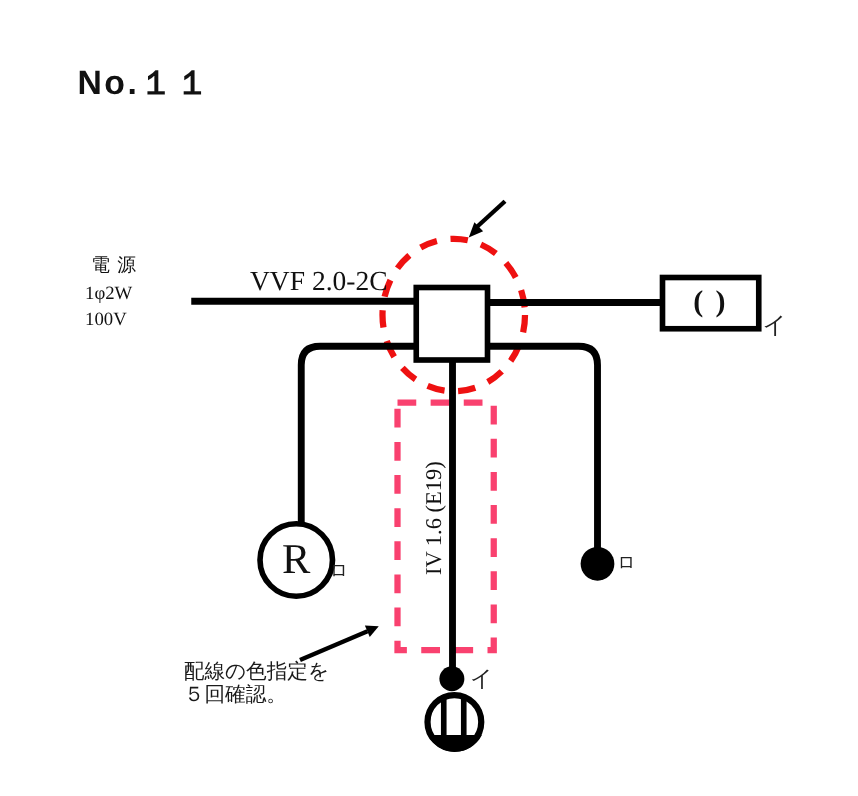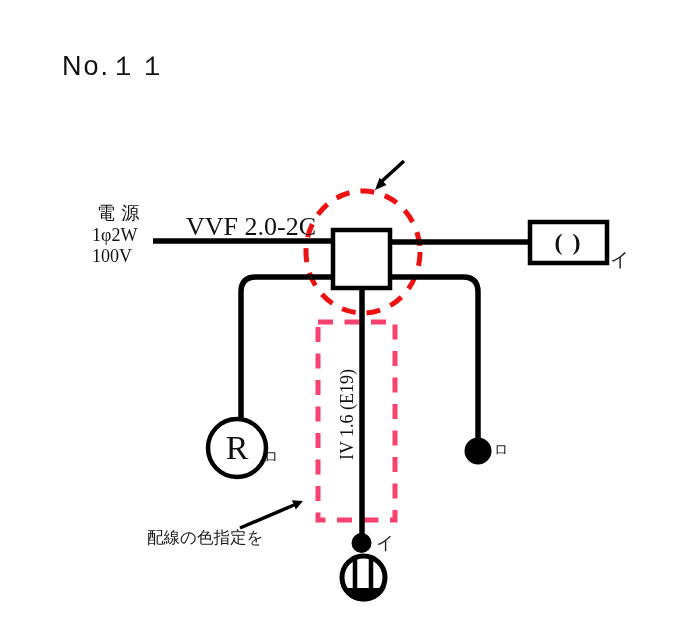--- a/index.html
+++ b/index.html
@@ -5,25 +5,25 @@
   html,body{margin:0;padding:0;background:#fff;}
   #stage{
     position:relative;width:686px;height:637px;background:#fff;overflow:hidden;
     font-family:"Liberation Sans","DejaVu Sans",sans-serif;color:var(--c-ink,#1a1a1a);
   }
   #diagram-svg{position:absolute;left:0;top:0;}
   .abs{position:absolute;white-space:nowrap;}
   .serif{font-family:"Liberation Serif","DejaVu Serif",serif;}
   .gothic{font-family:"Liberation Sans","DejaVu Sans",sans-serif;}
 
-  .title{left:62px;top:48px;font-size:27px;font-weight:400;letter-spacing:2px;color:#111;}
+  .title{left:62px;top:48px;font-size:27px;font-weight:700;letter-spacing:2px;color:#111;}
   .top-note{left:383px;top:133px;font-size:17px;letter-spacing:0.5px;}
-  .power-block{left:92px;top:203px;font-size:18px;line-height:21.5px;color:#111;}
+  .power-block{left:68px;top:203px;font-size:15px;line-height:21.5px;color:#111;}
   .power-block .l1{padding-left:5px;letter-spacing:1px;}
-  .vvf-label{left:186px;top:212px;font-size:26px;color:#111;}
+  .vvf-label{left:200px;top:212px;font-size:22px;color:#111;}
   .iv-label{
     left:281px;top:404px;width:132px;text-align:center;font-size:18px;color:#111;
     transform:rotate(-90deg);transform-origin:center center;
   }
   .bottom-note{left:147px;top:528px;font-size:16.5px;line-height:18.5px;}
   .r-letter{left:219px;top:428px;width:36px;height:40px;display:flex;align-items:center;
     justify-content:center;font-size:34px;color:#111;}
   .ceiling-glyph{left:530px;top:221px;width:77px;height:42px;display:flex;align-items:center;
     justify-content:center;font-size:24px;font-weight:bold;letter-spacing:2px;color:#111;}
   .mark{font-size:17px;color:#222;}
@@ -82,20 +82,21 @@
     <div>1φ2W</div>
     <div>100V</div>
   </div>
 
   <div class="abs serif vvf-label">VVF 2.0-2C</div>
 
   <div class="abs serif iv-label">IV 1.6 (E19)</div>
 
   <div class="abs gothic bottom-note">
     <div>配線の色指定を</div>
+    <div>５回確認。</div>
   </div>
 
   <div class="abs serif r-letter">R</div>
 
   <div class="abs serif ceiling-glyph">( )</div>
 
   <div class="abs serif mark mark-sw-right">イ</div>
   <div class="abs serif mark mark-receptacle">ロ</div>
   <div class="abs serif mark mark-dot-right">ロ</div>
   <div class="abs serif mark mark-light">イ</div>

